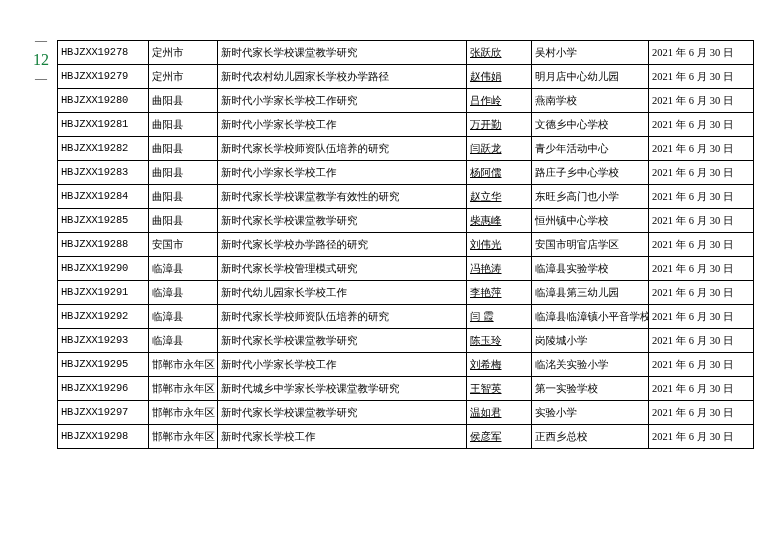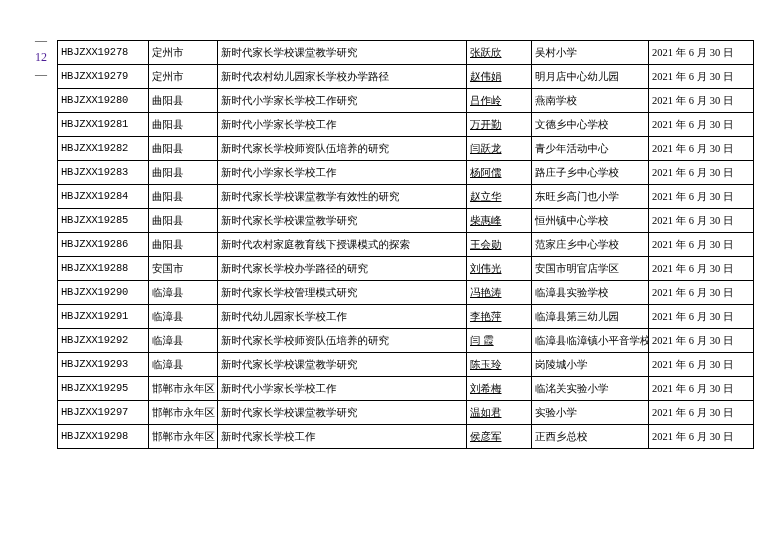--- a/index.html
+++ b/index.html
@@ -34,23 +34,23 @@
     user-select: none;
   }
   .side-marker .dash {
     display: block;
     font-size: 12px;
     letter-spacing: 0;
     color: #333;
   }
   .side-marker .num {
     display: block;
-    font-size: 12px;
+    font-size: 16px;
     margin: 3px 0;
-    color: #4c1d95;
+    color: #15803d;
   }
   .table-wrap {
     position: absolute;
     left: 57px;
     top: 40px;
     width: 654px;
   }
   table.doc-table {
     border-collapse: collapse;
     width: 654px;
@@ -165,28 +165,20 @@
           </tr>
           <tr>
             <td class="c-code">HBJZXX19285</td>
             <td class="c-region">曲阳县</td>
             <td class="c-title">新时代家长学校课堂教学研究</td>
             <td class="c-person">柴惠峰</td>
             <td class="c-unit">恒州镇中心学校</td>
             <td class="c-date">2021 年 6 月 30 日</td>
           </tr>
           <tr>
-            <td class="c-code">HBJZXX19286</td>
-            <td class="c-region">曲阳县</td>
-            <td class="c-title">新时代农村家庭教育线下授课模式的探索</td>
-            <td class="c-person">王会勋</td>
-            <td class="c-unit">范家庄乡中心学校</td>
-            <td class="c-date">2021 年 6 月 30 日</td>
-          </tr>
-          <tr>
             <td class="c-code">HBJZXX19288</td>
             <td class="c-region">安国市</td>
             <td class="c-title">新时代家长学校办学路径的研究</td>
             <td class="c-person">刘伟光</td>
             <td class="c-unit">安国市明官店学区</td>
             <td class="c-date">2021 年 6 月 30 日</td>
           </tr>
           <tr>
             <td class="c-code">HBJZXX19290</td>
             <td class="c-region">临漳县</td>
@@ -221,20 +213,28 @@
           </tr>
           <tr>
             <td class="c-code">HBJZXX19295</td>
             <td class="c-region">邯郸市永年区</td>
             <td class="c-title">新时代小学家长学校工作</td>
             <td class="c-person">刘希梅</td>
             <td class="c-unit">临洺关实验小学</td>
             <td class="c-date">2021 年 6 月 30 日</td>
           </tr>
           <tr>
+            <td class="c-code">HBJZXX19296</td>
+            <td class="c-region">邯郸市永年区</td>
+            <td class="c-title">新时代城乡中学家长学校课堂教学研究</td>
+            <td class="c-person">王智英</td>
+            <td class="c-unit">第一实验学校</td>
+            <td class="c-date">2021 年 6 月 30 日</td>
+          </tr>
+          <tr>
             <td class="c-code">HBJZXX19297</td>
             <td class="c-region">邯郸市永年区</td>
             <td class="c-title">新时代家长学校课堂教学研究</td>
             <td class="c-person">温如君</td>
             <td class="c-unit">实验小学</td>
             <td class="c-date">2021 年 6 月 30 日</td>
           </tr>
           <tr>
             <td class="c-code">HBJZXX19298</td>
             <td class="c-region">邯郸市永年区</td>

